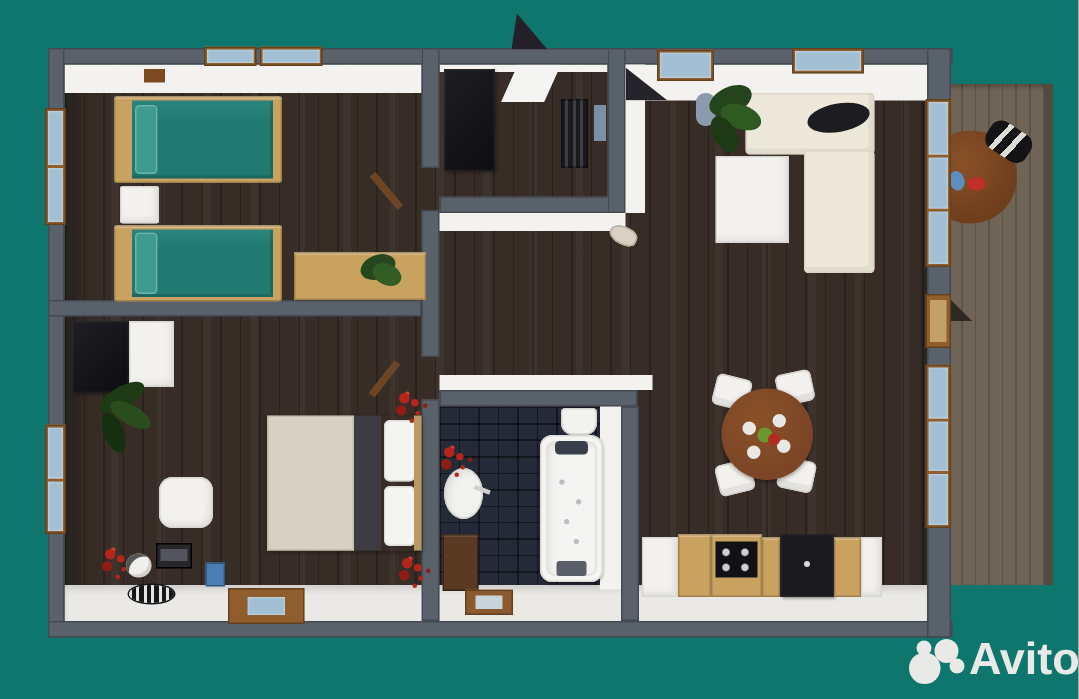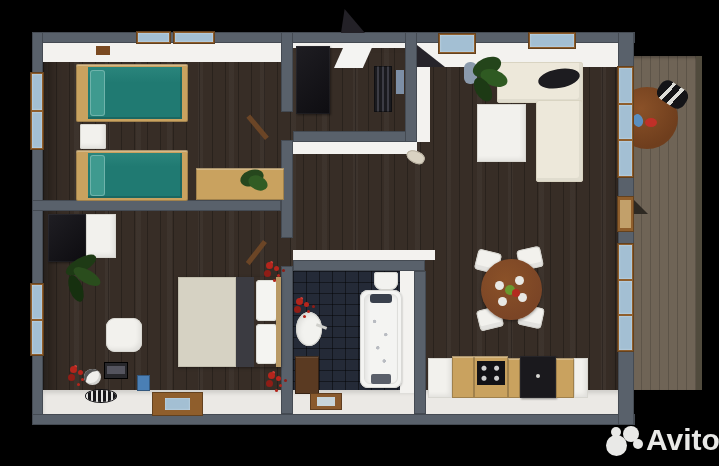--- a/index.html
+++ b/index.html
@@ -1,16 +1,16 @@
 <!DOCTYPE html>
 <html style="--background: #ffffff; --wall: #59616b; --floor: #372d26; --white-face: #f3f2ef; --south-strip: #ebe9e5; --tile: #242a37; --deck: #6f6456; --teal: #207a72; --bed-frame: #c9a25f; --cream: #ede8da; --glass: #a3bfd3; --frame-brown: #8f5e2c; --table-brown: #7b4526; --white-furn: #f2f1ed; --dark-furn: #1a191d; --beige: #d6d2c3; --red: #b5251c; --green: #2c5523; --blue-item: #4a7fb5; --watermark: #e9e9e7;"><head>
 <meta charset="utf-8">
 <style>
   html,body{margin:0;padding:0;background:#fff;font-family:"DejaVu Sans",sans-serif;}
-  #canvas{position:relative;width:719px;height:466px;background:#000000;overflow:hidden;}
+  #canvas{position:relative;width:719px;height:466px;background:#0f766e;overflow:hidden;}
   .abs{position:absolute;}
   .floor{background-color:var(--floor,#362c26);
     background-image:
       repeating-linear-gradient(90deg, rgba(0,0,0,.25) 0 1px, rgba(0,0,0,0) 1px 13px),
       repeating-linear-gradient(90deg, rgba(255,255,255,.03) 0 5px, rgba(0,0,0,0) 5px 31px);
     box-shadow: inset 14px 0 16px -9px rgba(0,0,0,.5), inset -10px 0 12px -8px rgba(0,0,0,.3), inset 0 -10px 14px -9px rgba(0,0,0,.3);}
   .tile{background-color:var(--tile,#242a37);
     background-image:
       repeating-linear-gradient(90deg, rgba(0,0,0,.45) 0 1px, rgba(0,0,0,0) 1px 13px),
       repeating-linear-gradient(0deg, rgba(0,0,0,.45) 0 1px, rgba(0,0,0,0) 1px 11px);}

